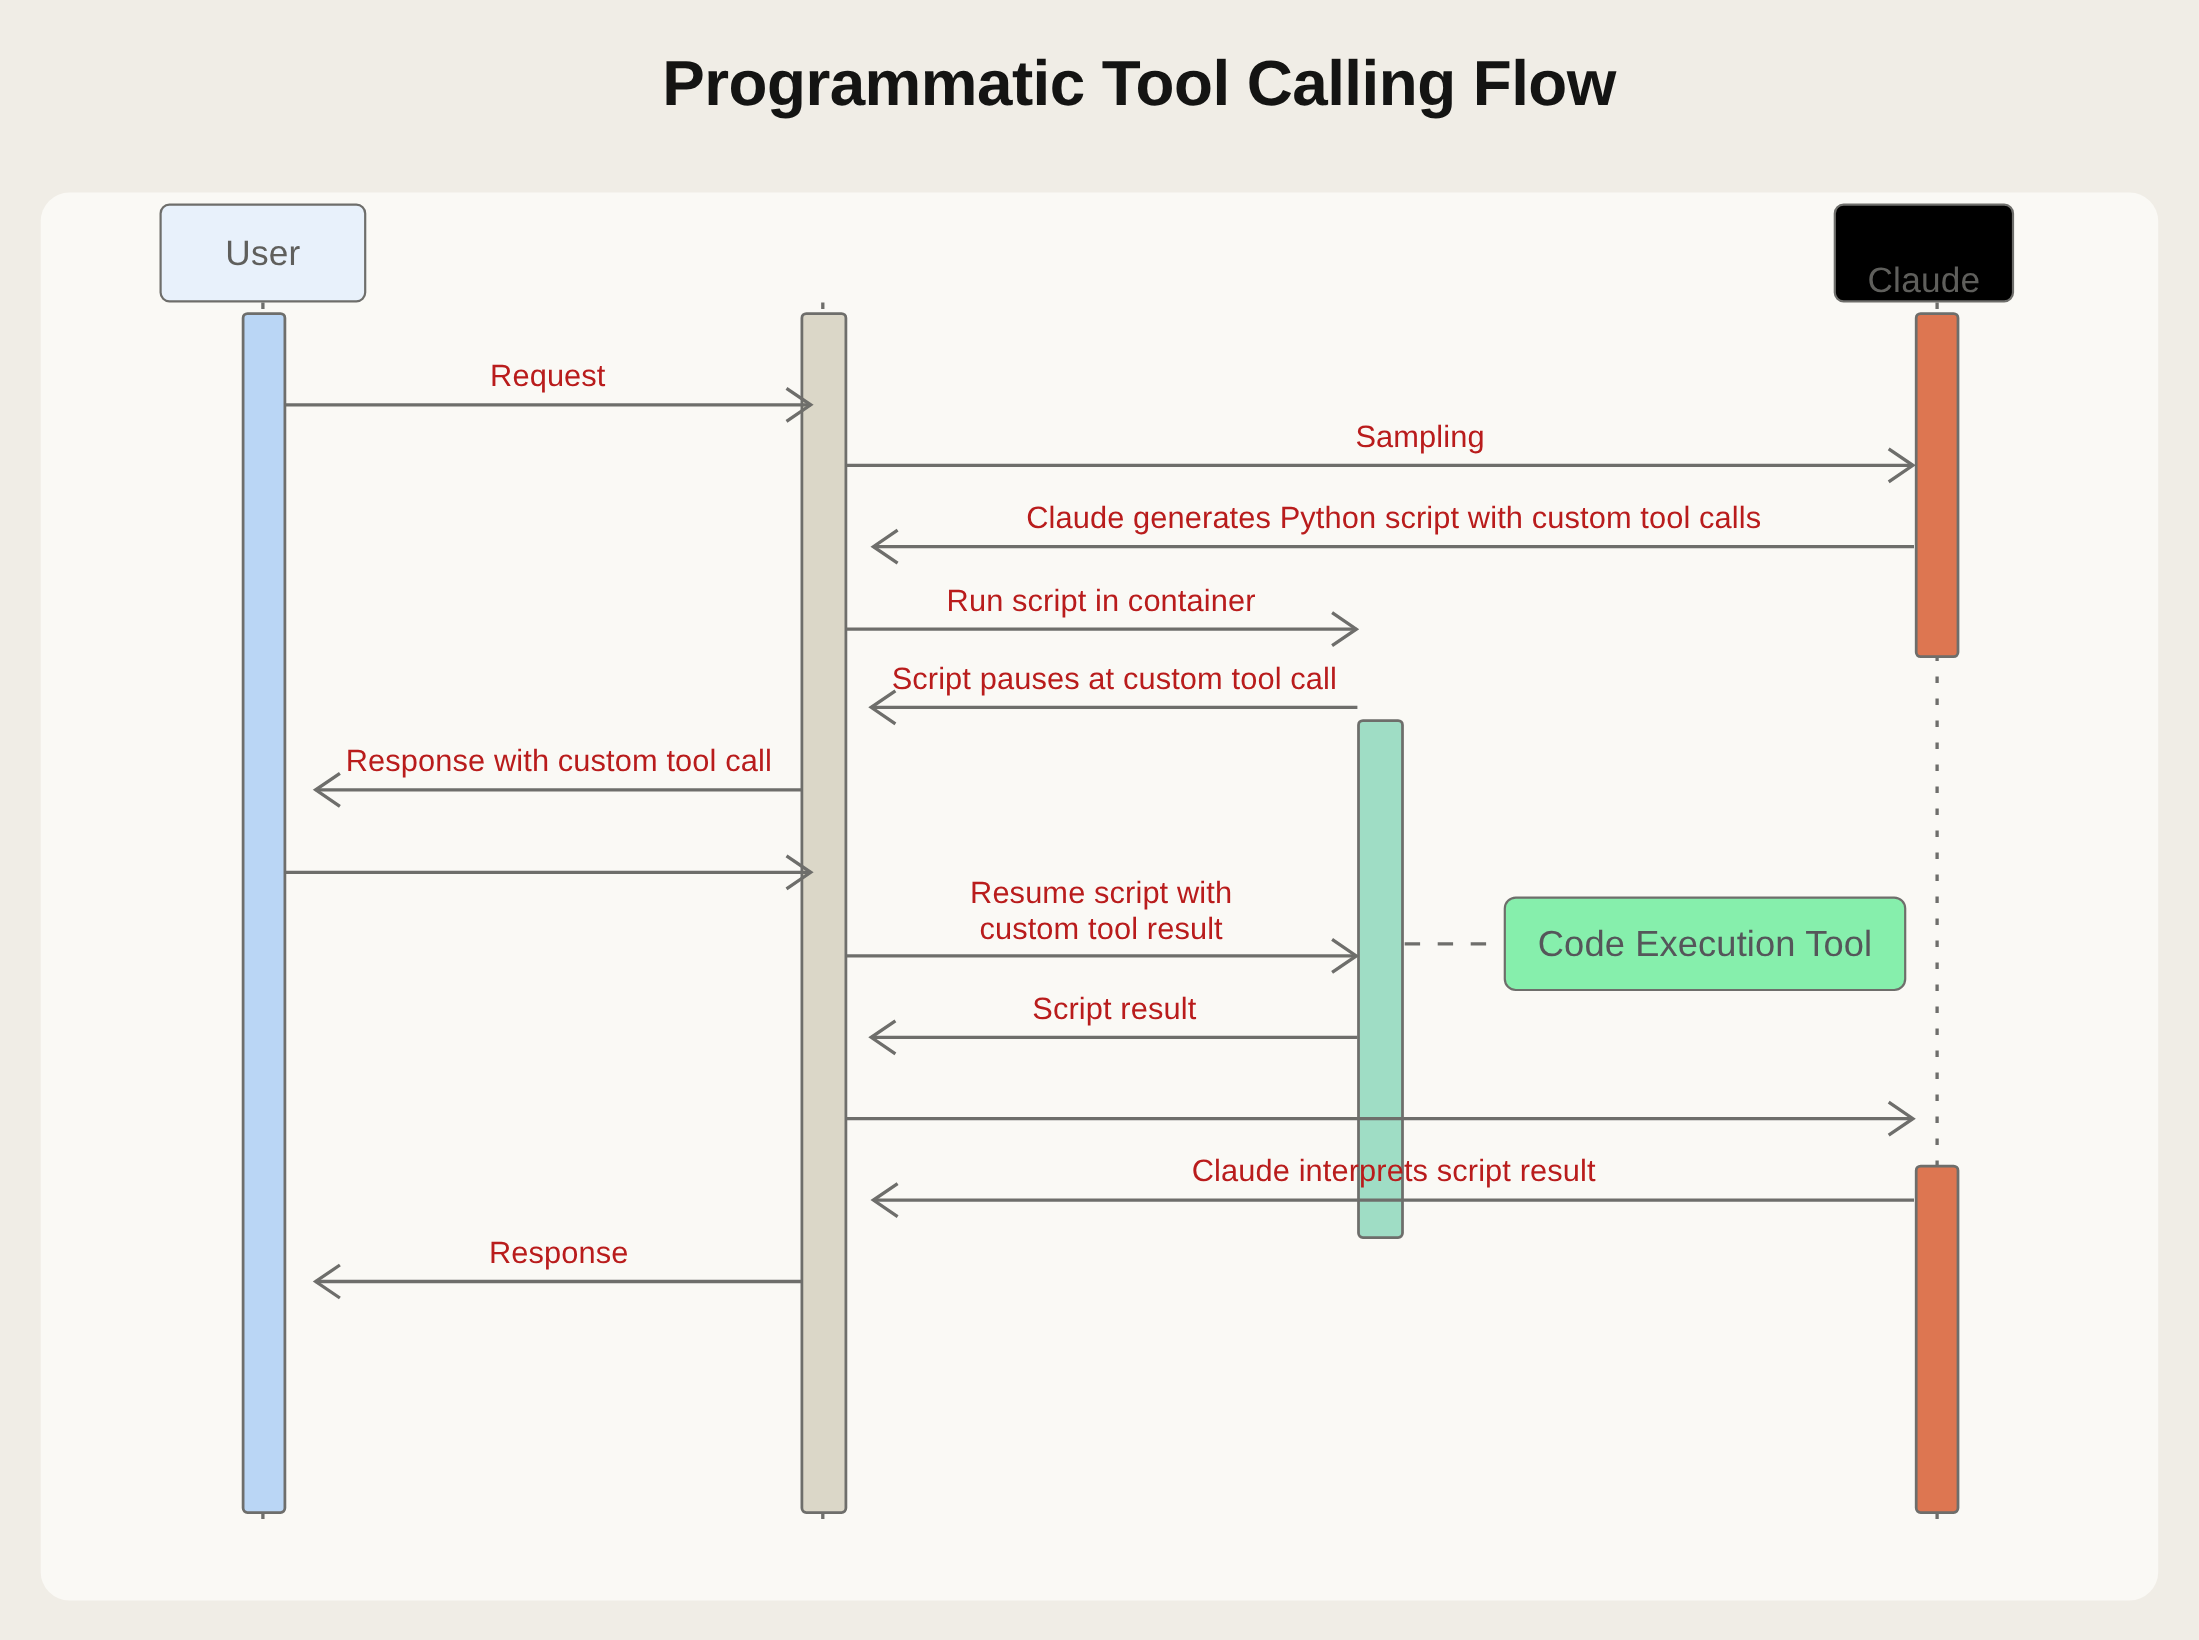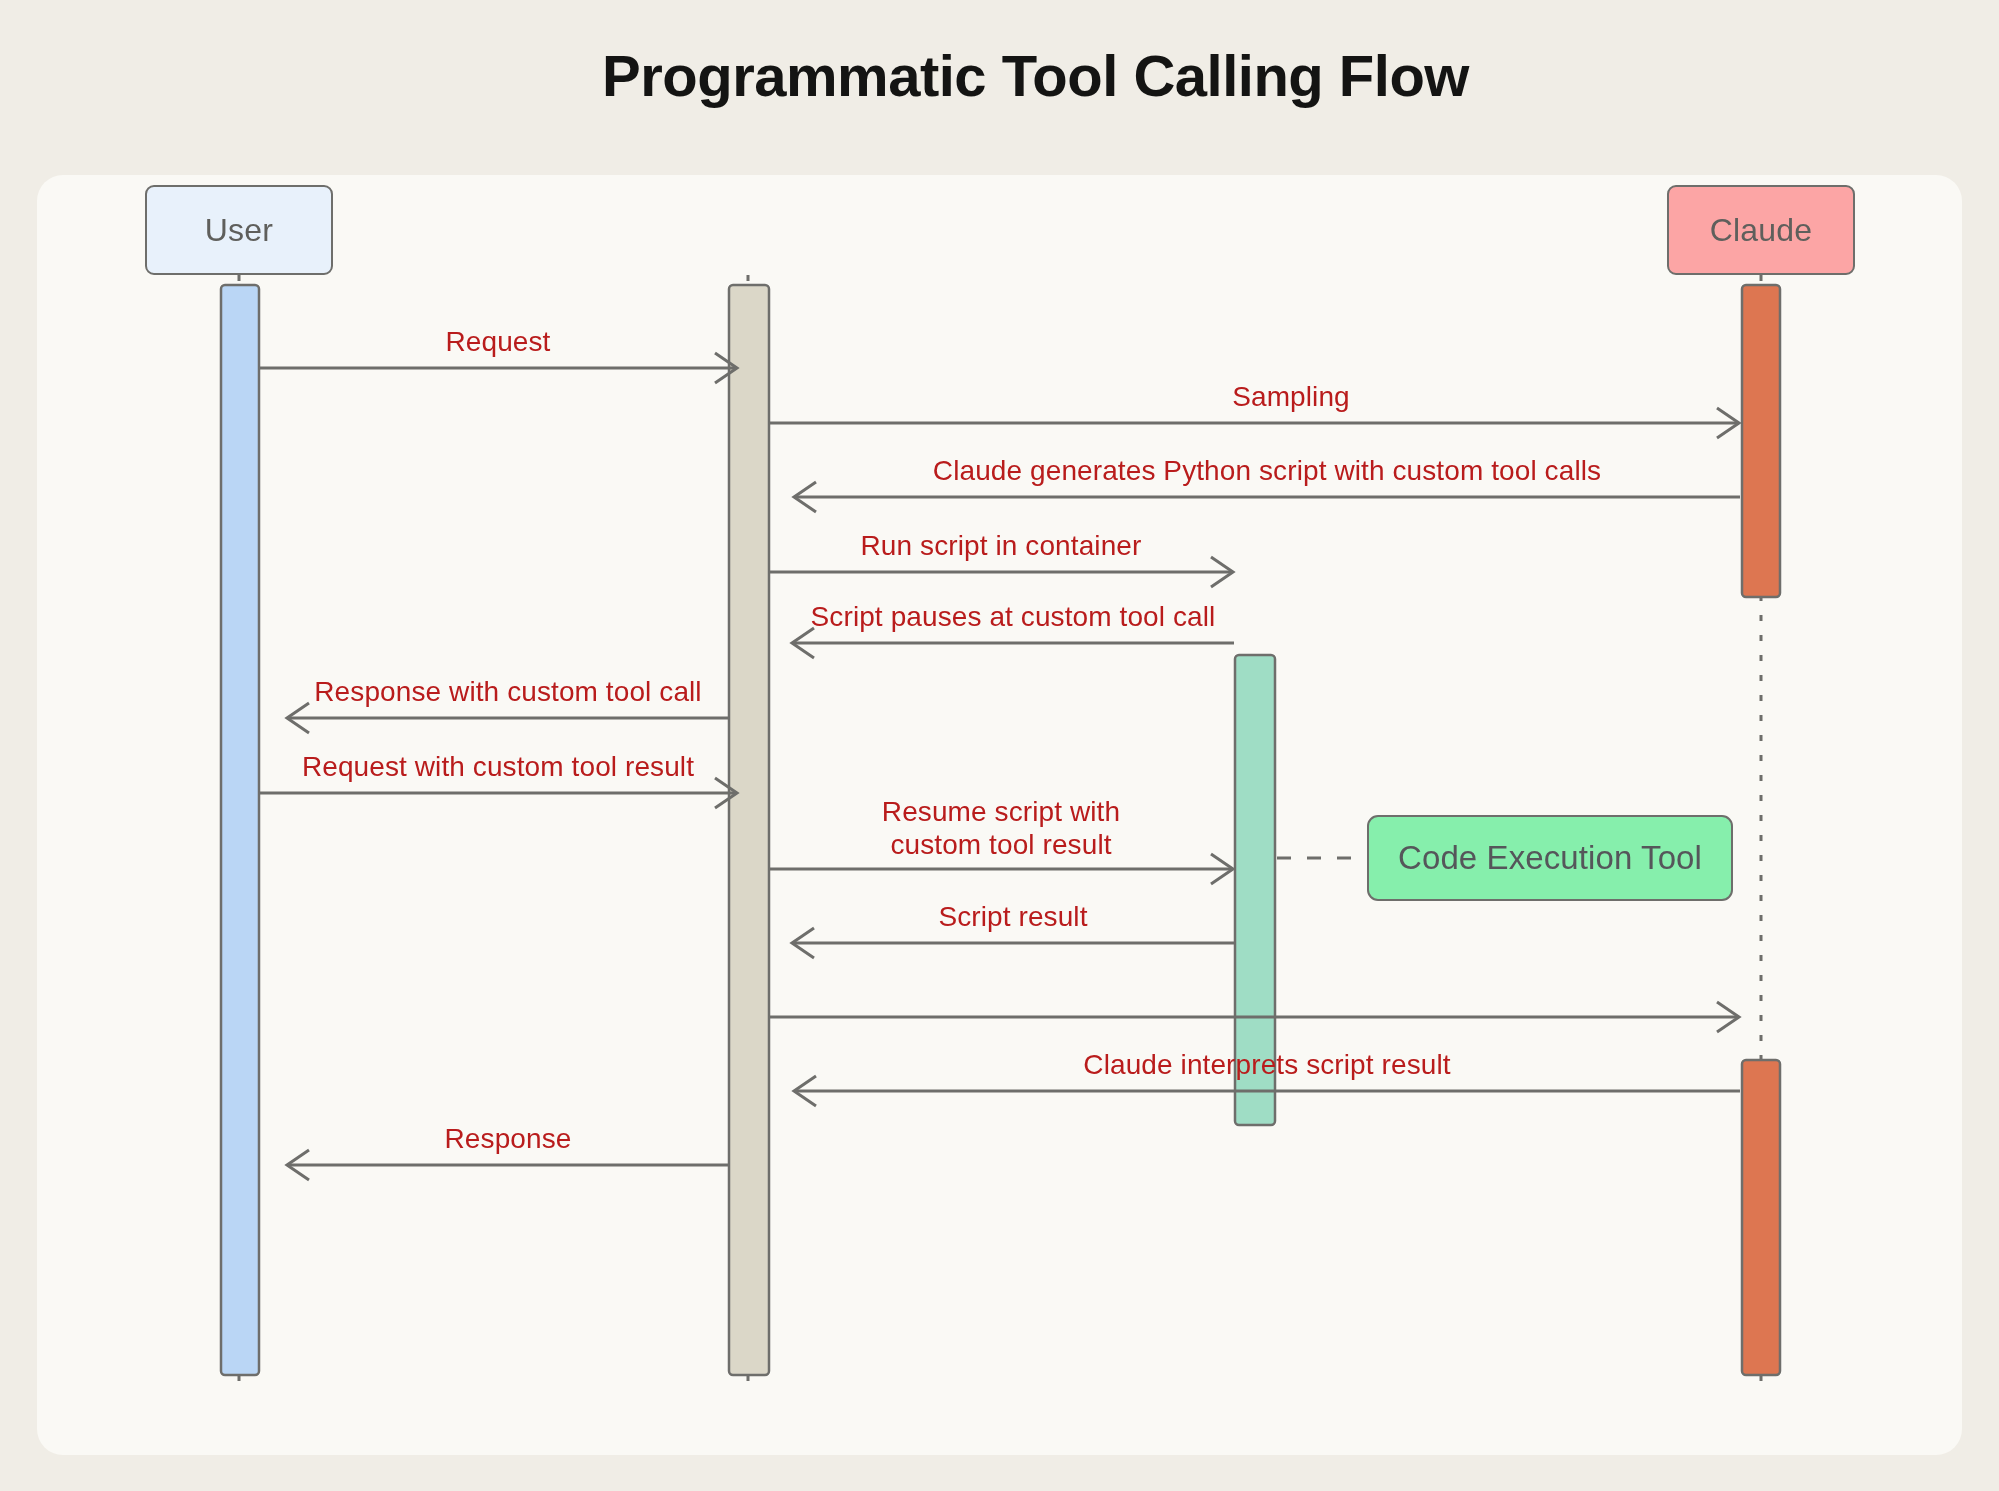--- a/index.html
+++ b/index.html
@@ -163,41 +163,40 @@
       </g>
 
       <line x1="1240" y1="683" x2="1330" y2="683" stroke="#6E6E6B" stroke-width="3" stroke-dasharray="14,16"></line>
     </svg>
 
     <div class="actor-box" style="left:108px; top:10px; width:188px; height:90px; background:#E8F1FB;">
       <span>User</span>
     </div>
 
 
-    <div class="actor-box" style="left:1630px; top:10px; width:188px; height:90px; background:#fca5a5;">
+    <div class="actor-box" style="left:1630px; top:10px; width:164px; height:90px; background:#000000;align-items:flex-end;">
       <span>Claude</span>
     </div>
 
     <div class="note-box" style="left:1330px; top:640px; width:366px; height:86px; background:#86efac;">
       <span>Code Execution Tool</span>
     </div>
 
     <div class="msg-label" style="left:222px; top:150px; width:478px;">Request</div>
 
     <div class="msg-label" style="left:732px; top:205px; width:970px;margin-left:37px;">Sampling</div>
 
     <div class="msg-label" style="left:757px; top:279px; width:946px;">Claude generates Python script with custom tool calls</div>
 
     <div class="msg-label" style="left:732px; top:354px; width:464px;">Run script in container</div>
 
     <div class="msg-label" style="left:250px; top:500px; width:442px;">Response with custom tool call</div>
 
     <div class="msg-label" style="left:755px; top:425px; width:442px;">Script pauses at custom tool call</div>
 
-    <div class="msg-label" style="left:222px; top:575px; width:478px;">Request with custom tool result</div>
 
     <div class="msg-label" style="left:732px; top:620px; width:464px;">Resume script with
 custom tool result</div>
 
     <div class="msg-label" style="left:755px; top:725px; width:442px;">Script result</div>
 
 
     <div class="msg-label" style="left:757px; top:873px; width:946px;">Claude interprets script result</div>
 
     <div class="msg-label" style="left:250px; top:947px; width:442px;">Response</div>

